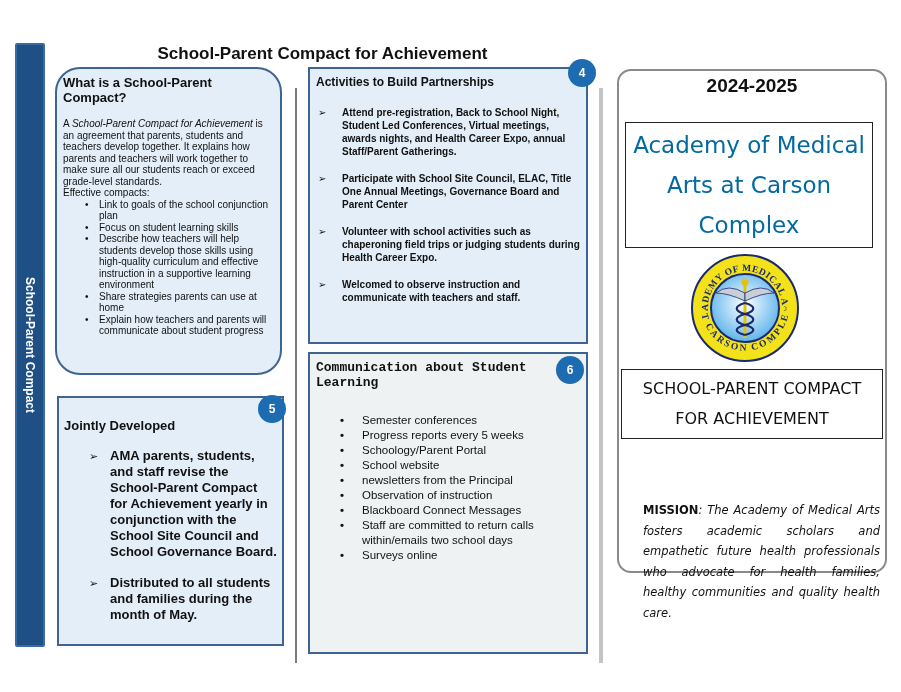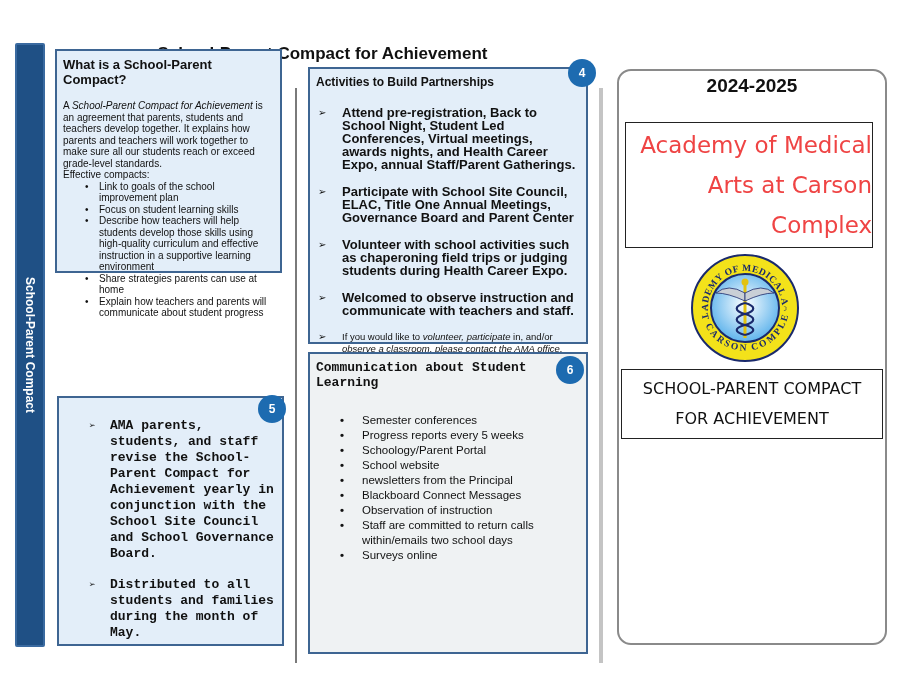--- a/index.html
+++ b/index.html
@@ -28,64 +28,64 @@
   .box h2 { font-size: 13px; font-weight: bold; line-height: 15px; }
   .box p, .box li { font-size: 10px; line-height: 11.5px; }
 
   .badge {
     position: absolute; width: 28px; height: 28px; border-radius: 50%;
     background: #1d6bb0; color: #fff; font-weight: bold; font-size: 12px;
     display: flex; align-items: center; justify-content: center;
   }
 
   
-  #box-what { left: 55px; top: 49px; width: 227px; height: 224px; padding: 6px 6px; }
+  #box-what { left: 55px; top: 67px; width: 227px; height: 308px; padding: 6px 6px; border-radius: 25px; }
   #box-what h2 { margin-bottom: 13px; }
   #box-what ul { list-style: none; padding-left: 20px; }
   #box-what ul li { position: relative; padding-left: 16px; }
   #box-what ul li::before { content: "•"; position: absolute; left: 2px; top: 0; }
 
   
   #box-jointly { left: 57px; top: 396px; width: 227px; height: 250px; padding: 20px 5px 0 5px; }
   #box-jointly h2 { font-size: 13px; margin-bottom: 15px; }
-  #box-jointly ul { list-style: none; padding-left: 25px; font-family: Liberation Mono, monospace; }
+  #box-jointly ul { list-style: none; padding-left: 25px; }
   #box-jointly li { position: relative; padding-left: 21px; font-size: 13px; font-weight: bold; line-height: 16px; margin-bottom: 15px; }
   #box-jointly li::before { content: "➢"; position: absolute; left: 0; top: 0; font-size: 11px; font-weight: normal; }
 
   
   #box-activities { left: 308px; top: 67px; width: 280px; height: 277px; padding: 6px 6px; }
   #box-activities h2 { font-size: 12px; margin-bottom: 16px; }
   #box-activities ul { list-style: none; }
-  #box-activities li { position: relative; padding-left: 26px; font-size: 13px; font-weight: bold; line-height: 13px; margin-bottom: 14px; }
+  #box-activities li { position: relative; padding-left: 26px; font-size: 10px; font-weight: bold; line-height: 13px; margin-bottom: 14px; }
   #box-activities li::before { content: "➢"; position: absolute; left: 2px; top: 0; font-size: 10px; font-weight: normal; }
   #box-activities li.small { font-weight: normal; font-size: 9.5px; line-height: 12px; }
   #box-activities li.small i { font-style: italic; }
 
   
   #box-comm { left: 308px; top: 352px; width: 280px; height: 302px; padding: 6px 6px; }
   #box-comm h2 { margin-bottom: 23px; font-family: Liberation Mono, monospace; }
   #box-comm ul { list-style: none; padding-left: 22px; margin-top: 1px; }
   #box-comm li { position: relative; padding-left: 24px; font-size: 11.5px; line-height: 15px; }
   #box-comm li::before { content: "•"; position: absolute; left: 2px; top: 0; font-weight: bold; }
   #box-comm p { font-size: 11px; line-height: 12.5px; }
 
   .divider { position: absolute; width: 2px; }
   #div-1 { left: 295px; top: 88px; height: 575px; background: #7a7a7a; }
   #div-2 { left: 599px; top: 88px; height: 575px; background: #c4c4c4; width: 4px; }
 
   
   #cover {
-    position: absolute; left: 617px; top: 69px; width: 270px; height: 576px;
+    position: absolute; left: 617px; top: 69px; width: 270px; height: 504px;
     border: 2px solid #8a8a8a; border-radius: 14px; background: #fff;
   }
   #cover .year { position: absolute; left: 0; right: 0; top: 4px; text-align: center; font-size: 19px; font-weight: bold; }
   #cover .school-box {
     position: absolute; left: 6px; top: 51px; width: 248px; height: 126px;
-    border: 1px solid #222; text-align: right; font-family: "DejaVu Sans", sans-serif;
-    font-size: 23px; line-height: 40px; padding-top: 2px; color: #ef4444;
+    border: 1px solid #222; text-align: center; font-family: "DejaVu Sans", sans-serif;
+    font-size: 23px; line-height: 40px; padding-top: 2px; color: #0369a1;
   }
   #cover .logo { position: absolute; left: 71px; top: 182px; width: 110px; height: 110px; }
   #cover .compact-box {
     position: absolute; left: 2px; top: 298px; width: 262px; height: 70px;
     border: 1px solid #222; text-align: center; font-family: "DejaVu Sans", sans-serif;
     font-size: 16px; line-height: 30px; padding-top: 4px;
   }
   #cover .mission {
     position: absolute; left: 24px; top: 429px; width: 237px;
     font-family: "DejaVu Sans", sans-serif; font-size: 11.5px; line-height: 20.5px;
@@ -100,61 +100,61 @@
   <span>School-Parent Compact</span>
 </div>
 
 <div class="page-title">School-Parent Compact for Achievement</div>
 
 <div class="box" id="box-what">
   <h2>What is a School-Parent Compact?</h2>
   <p><span>A </span><i>School-Parent Compact for Achievement</i><span> is an agreement that parents, students and teachers develop together. It explains how parents and teachers will work together to make sure all our students reach or exceed grade-level standards.</span></p>
   <p>Effective compacts:</p>
   <ul>
-    <li>Link to goals of the school improvement plan</li>
+    <li>Link to goals of the school conjunction plan</li>
     <li>Focus on student learning skills</li>
     <li>Describe how teachers will help students develop those skills using high-quality curriculum and effective instruction in a supportive learning environment</li>
     <li>Share strategies parents can use at home</li>
     <li>Explain how teachers and parents will communicate about student progress</li>
   </ul>
 </div>
 
 <div class="box" id="box-jointly">
   <div class="badge" style="right:-4px; top:-3px;">5</div>
+  <h2>Jointly Developed</h2>
   <ul>
     <li>AMA parents, students, and staff revise the School-Parent Compact for Achievement yearly in conjunction with the School Site Council and School Governance Board.</li>
     <li>Distributed to all students and families during the month of May.</li>
   </ul>
 </div>
 
 <div class="divider" id="div-1"></div>
 
 <div class="box" id="box-activities">
   <div class="badge" style="right:-10px; top:-10px;">4</div>
   <h2>Activities to Build Partnerships</h2>
   <ul>
     <li>Attend pre-registration, Back to School Night, Student Led Conferences, Virtual meetings, awards nights, and Health Career Expo, annual Staff/Parent Gatherings.</li>
     <li>Participate with School Site Council, ELAC, Title One Annual Meetings, Governance Board and Parent Center</li>
     <li>Volunteer with school activities such as chaperoning field trips or judging students during Health Career Expo.</li>
     <li>Welcomed to observe instruction and communicate with teachers and staff.</li>
-    <li class="small"><span>If you would like to </span><i>volunteer, participate</i><span> in, and/or </span><i>observe a classroom, please contact the AMA office.</i></li>
   </ul>
 </div>
 
 <div class="box gray" id="box-comm">
   <div class="badge" style="right:2px; top:2px;">6</div>
   <h2 style="width:215px;">Communication about Student Learning</h2>
   <ul>
     <li>Semester conferences</li>
     <li>Progress reports every 5 weeks</li>
     <li>Schoology/Parent Portal</li>
     <li>School website</li>
     <li>newsletters from the Principal</li>
+    <li>Observation of instruction</li>
     <li>Blackboard Connect Messages</li>
-    <li>Observation of instruction</li>
     <li>Staff are committed to return calls within/emails two school days</li>
     <li>Surveys online</li>
   </ul>
 </div>
 
 <div class="divider" id="div-2"></div>
 
 <div id="cover">
   <div class="year">2024-2025</div>
   <div class="school-box">
@@ -185,13 +185,14 @@
     <path d="M55 40 Q 72 30 84 40 Q 72 40 55 48 Z" fill="#c9cfd6" stroke="#1a2a6c" stroke-width="0.8"></path>
     <path d="M55 50 C 44 53, 44 58, 55 61 C 66 64, 66 69, 55 72 C 44 75, 44 79, 55 82" fill="none" stroke="#1a2a6c" stroke-width="2.2"></path>
     <path d="M55 50 C 66 53, 66 58, 55 61 C 44 64, 44 69, 55 72 C 66 75, 66 79, 55 82" fill="none" stroke="#1a2a6c" stroke-width="2.2"></path>
     <text x="14" y="58" font-size="7" fill="#1a2a6c">☾</text>
     <text x="91" y="58" font-size="7" fill="#1a2a6c">☽</text>
   </svg>
   <div class="compact-box">
     <div>SCHOOL-PARENT COMPACT</div>
     <div>FOR ACHIEVEMENT</div>
   </div>
+  <div class="mission"><b>MISSION</b>: <span>The Academy of Medical Arts fosters academic scholars and empathetic future health professionals who advocate for health families, healthy communities and quality health care.</span></div>
 </div>
 
 </body></html>

